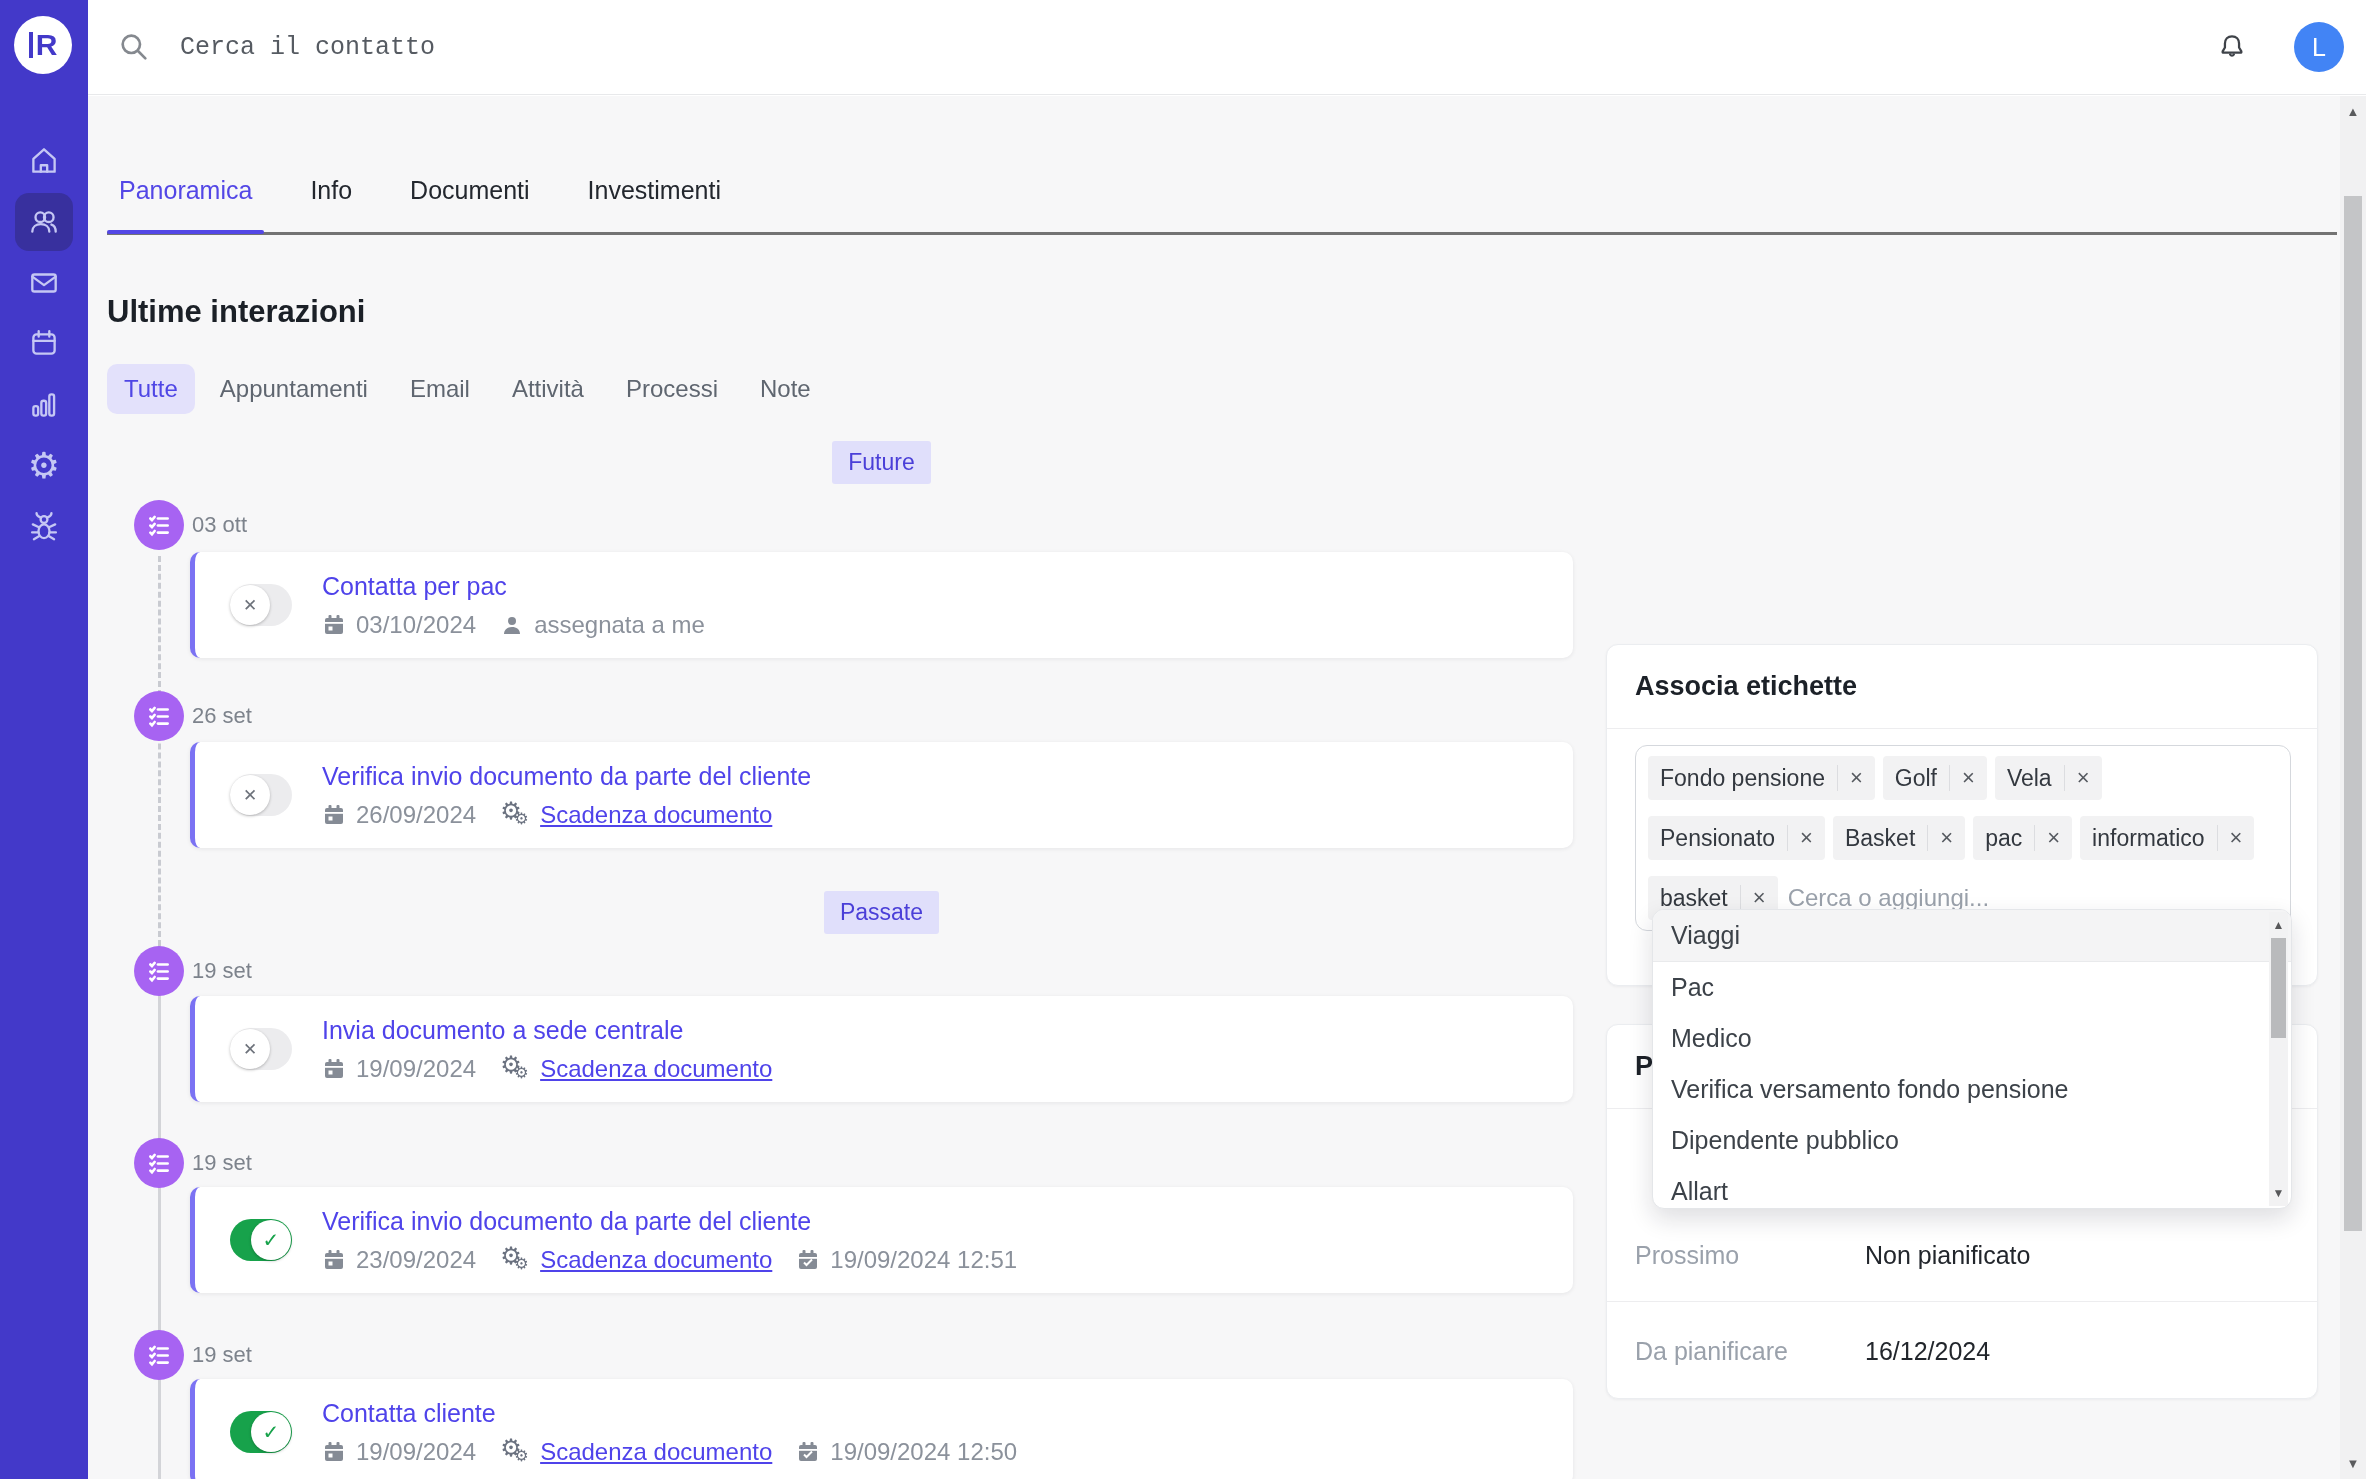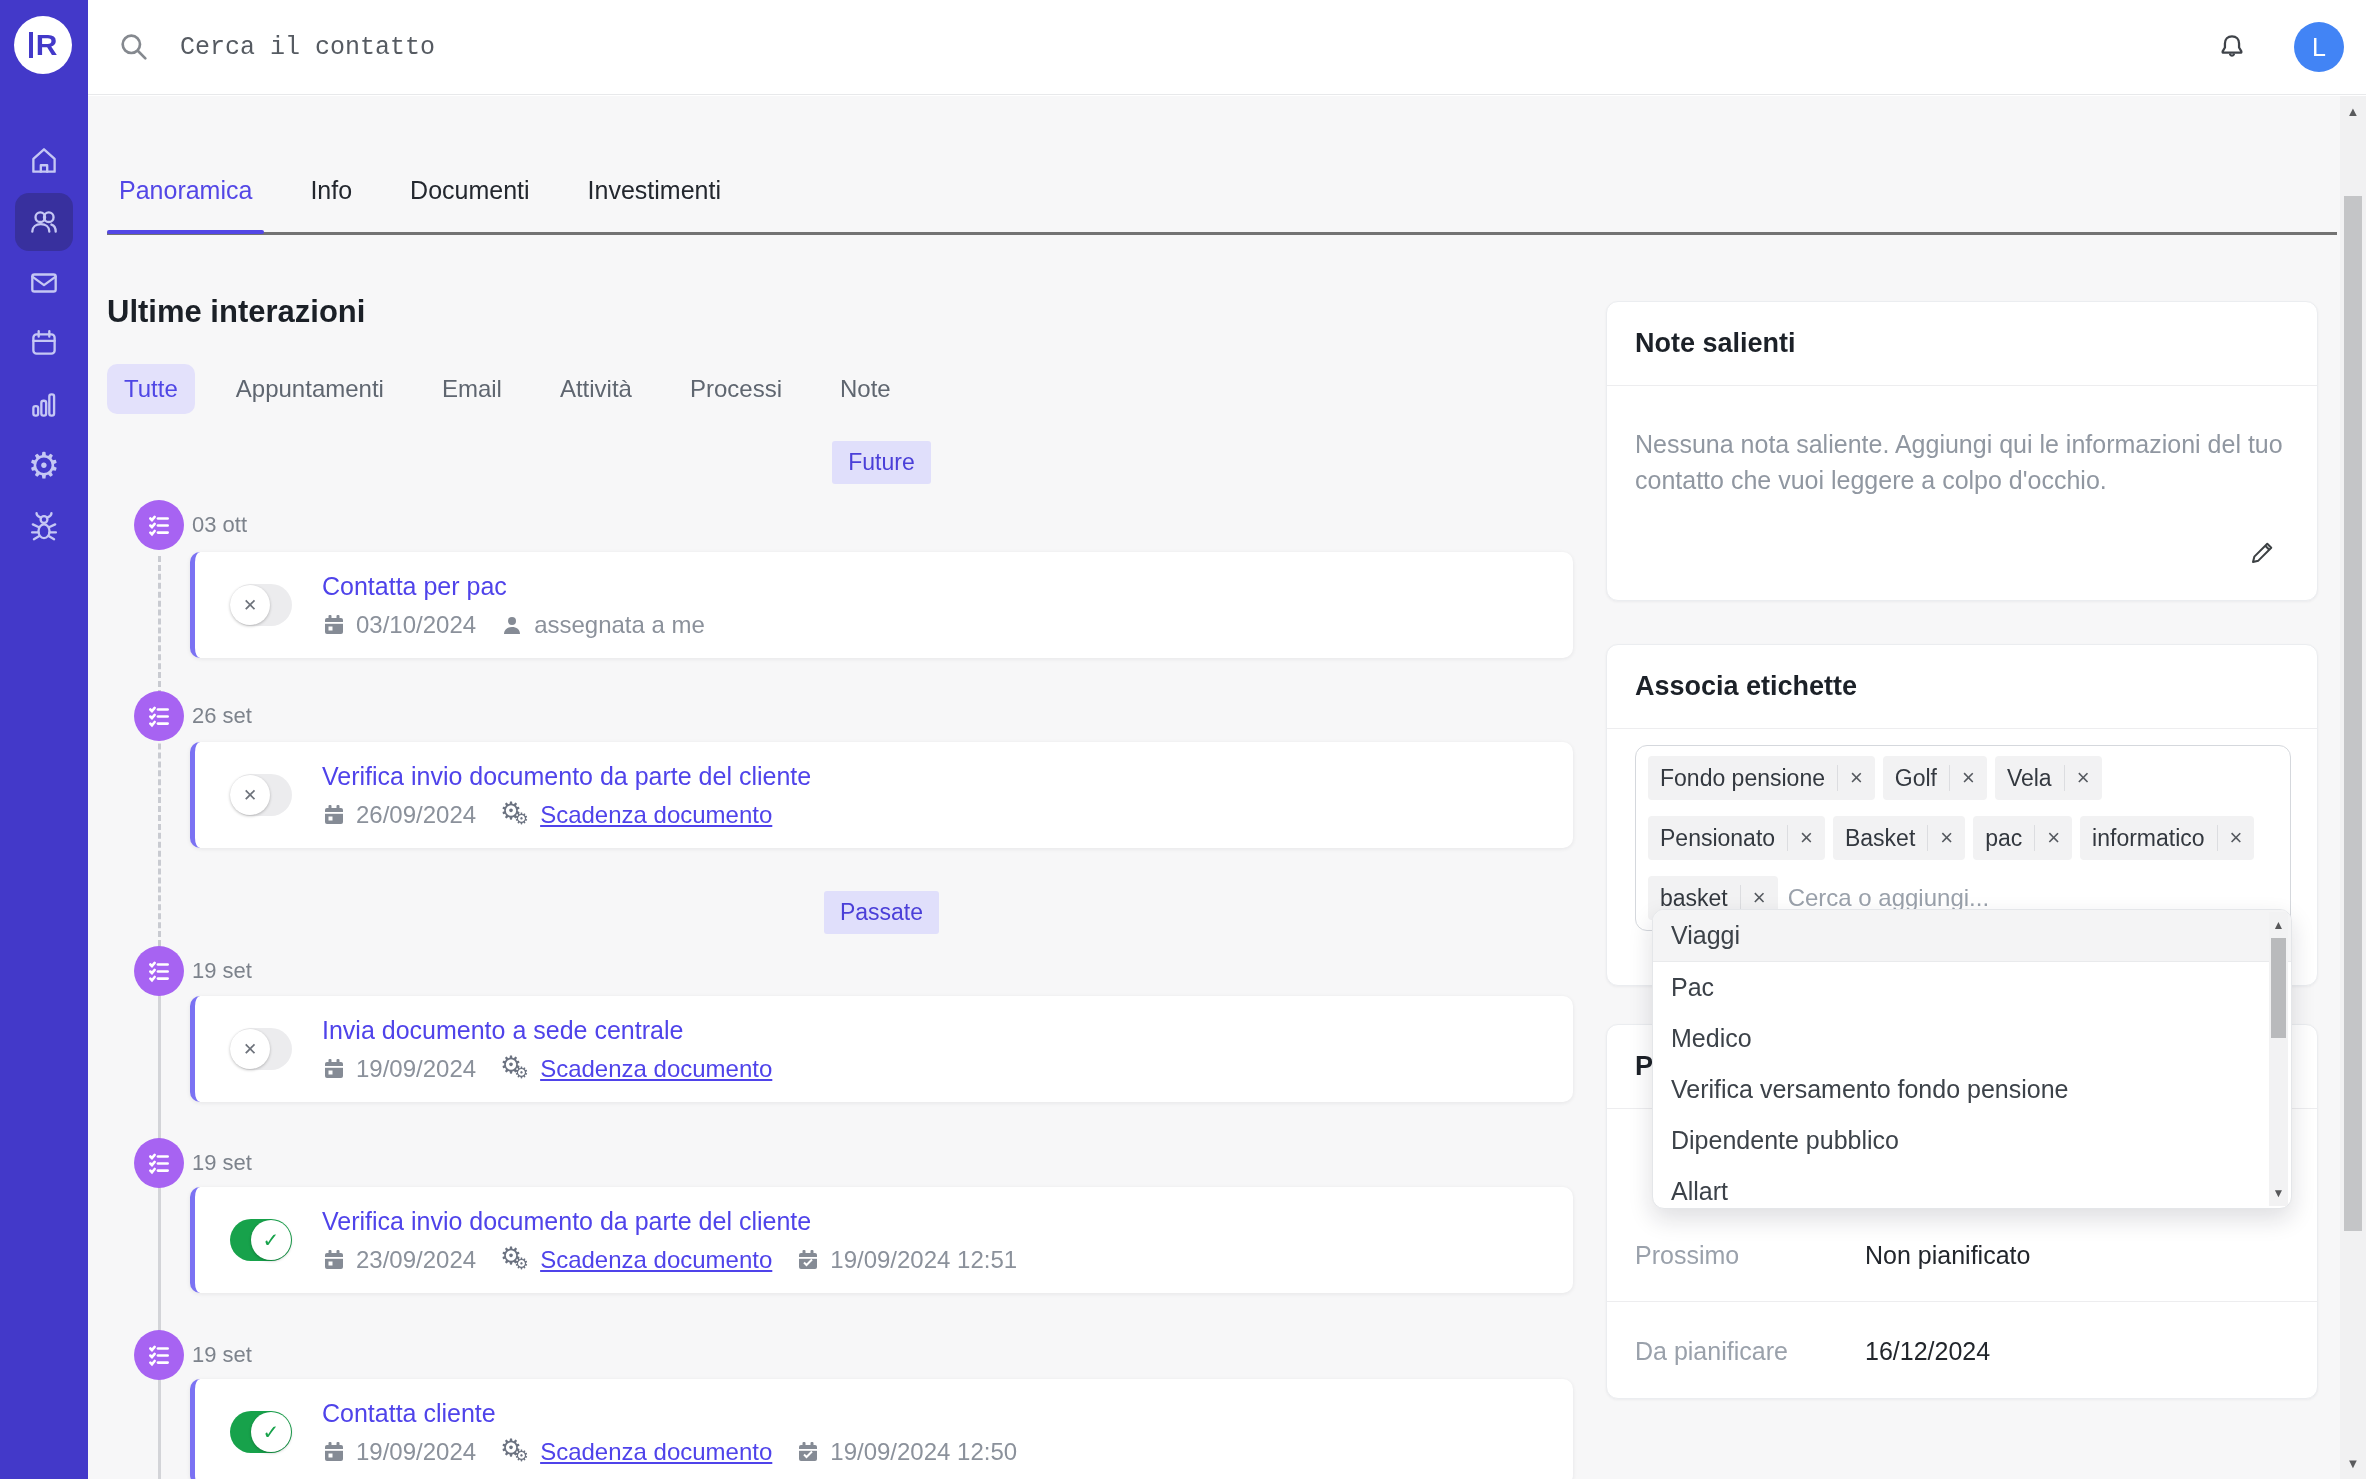--- a/index.html
+++ b/index.html
@@ -33,21 +33,21 @@
   .main{position:absolute;left:88px;top:96px;width:2252px;height:1383px;background:#f7f7f8;overflow:hidden}
 
   .tabs{position:absolute;left:19px;top:52px;width:2230px;height:84px;display:flex;align-items:center;
         border-bottom:3px solid #737373}
   .tab{position:relative;height:84px;display:flex;align-items:center;padding:0 12px;margin-right:34px;
        font-size:25px;color:#23272e}
   .tab.active{color:#5347e6}
   .tab.active::after{content:"";position:absolute;left:0;right:0;bottom:-2px;height:4px;border-radius:2px;background:#5347e6}
 
   .h1{position:absolute;left:19px;top:198px;font-size:31px;font-weight:600;color:#1b2027}
-  .filters{position:absolute;left:19px;top:268px;display:flex;gap:24px}
+  .filters{position:absolute;left:19px;top:268px;display:flex;gap:8px}
   .chip{padding:11px 17px;font-size:24px;color:#5f6670;border-radius:10px}
   .chip.active{background:#e3e1fb;color:#4f46e5}
 
   .groupbadge{position:absolute;left:102px;width:1383px;text-align:center}
   .pill{display:inline-block;background:#e0dffb;color:#4a3fd8;font-size:23px;padding:8px 16px;border-radius:3px}
 
   .rail-dash{position:absolute;left:70px;top:460px;height:390px;border-left:3px dashed #c9cbd1}
   .rail-solid{position:absolute;left:70px;top:850px;height:533px;border-left:3px solid #d3d4d8}
 
   .tbadge{position:absolute;left:46px;width:50px;height:50px;border-radius:50%;background:#a763f2;z-index:2;
@@ -425,30 +425,20 @@
               <rect x="14.5" y="2" width="3" height="5" rx="1" fill="#858b95"></rect>
               <rect x="3" y="9" width="18" height="1.8" fill="#fff"></rect>
               <path d="M8 14.5 l2.5 2.5 L16 11.5" stroke="#fff" stroke-width="2" fill="none"></path>
             </svg>
             <span>19/09/2024 12:50</span>
           </span>
       </div>
     </div>
   </div>
 
-  <div class="card" style="top:205px;height:300px">
-    <div class="card-h">Note salienti</div>
-    <div class="note-body">Nessuna nota saliente. Aggiungi qui le informazioni del tuo contatto che vuoi leggere a colpo d'occhio.</div>
-    <div class="pencil">
-      <svg width="32" height="32" viewBox="0 0 24 24" fill="none" stroke="#3c4043" stroke-width="1.5" stroke-linejoin="round">
-          <path d="M15.2 5.8 l3 3 L8.5 18.5 l-4 1 1-4 z"></path>
-          <path d="M13.7 7.3 l3 3"></path>
-        </svg>
-    </div>
-  </div>
 
   <div class="card" style="top:548px;height:342px">
     <div class="card-h">Associa etichette</div>
     <div class="tagbox">
       <span class="tagchip">
           <span class="lbl">Fondo pensione</span>
           <span class="x">×</span>
         </span>
       <span class="tagchip">
           <span class="lbl">Golf</span>

